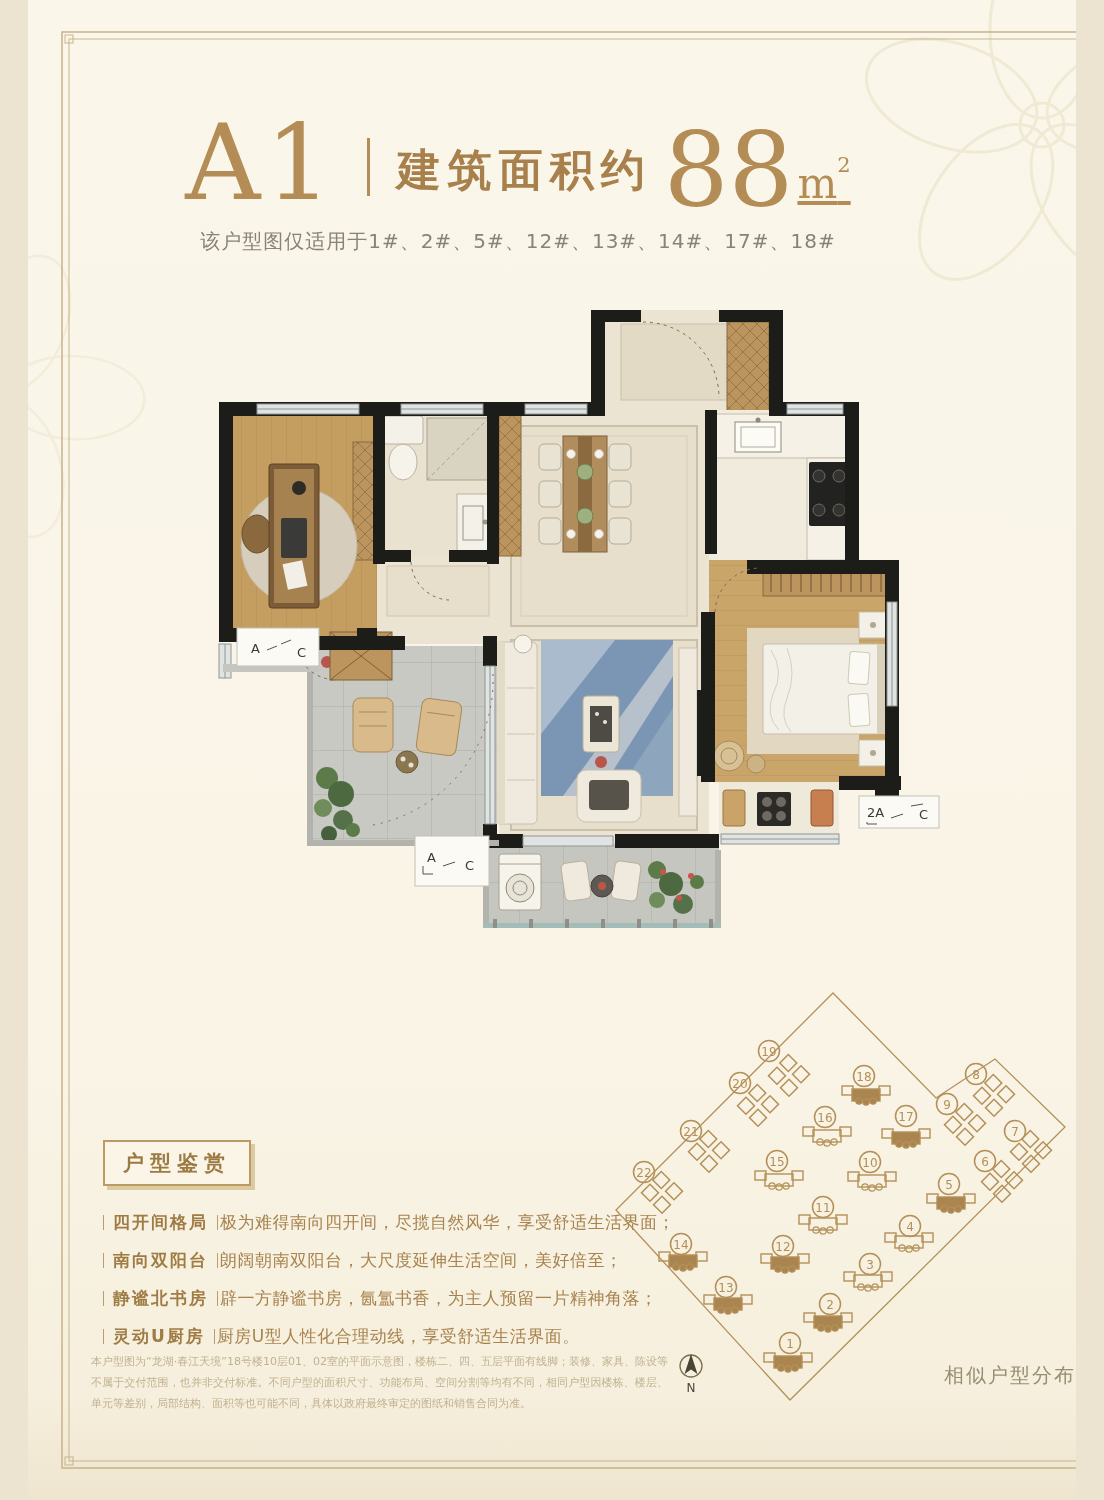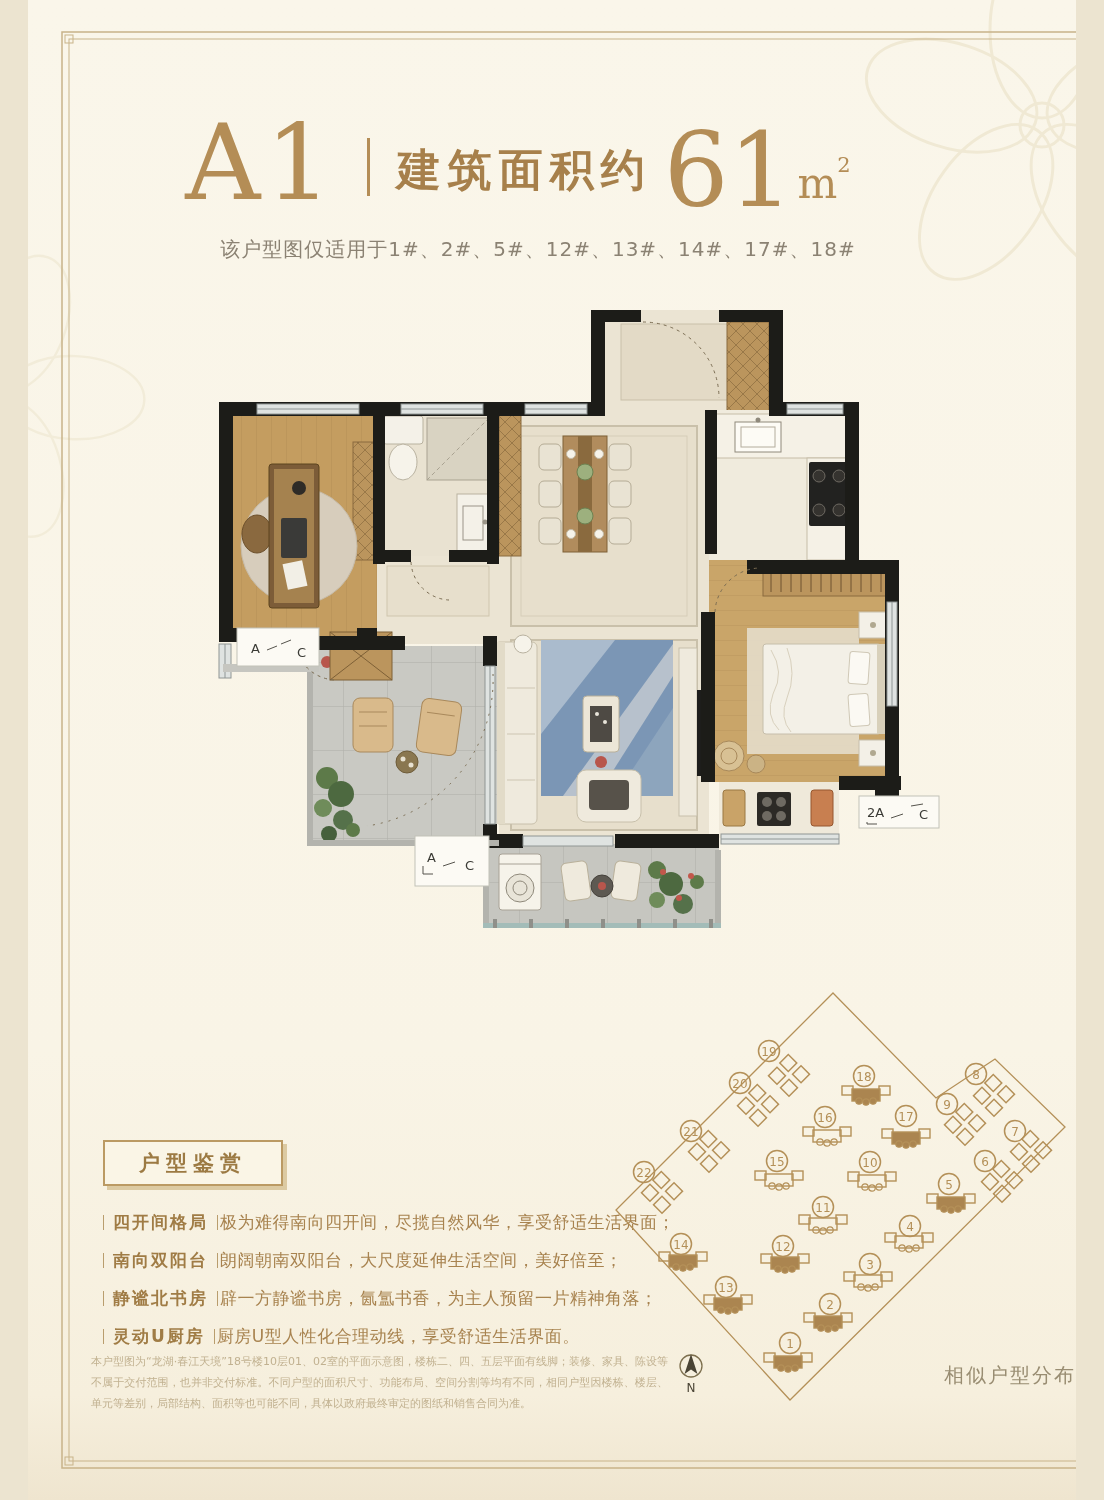--- a/index.html
+++ b/index.html
@@ -10,32 +10,32 @@
   svg text{font-family:"DejaVu Sans","Liberation Sans",sans-serif;}
 
   .bg-layer{position:absolute;left:0;top:0;pointer-events:none;}
 
   
   .header{position:absolute;left:0;top:116px;width:980px;display:flex;align-items:flex-end;justify-content:center;}
   .unit{font-family:"DejaVu Serif","Liberation Serif",serif;font-size:104px;line-height:.92;color:#b48d56;letter-spacing:5px;}
   .hdr-divider{width:3px;height:58px;background:#b48d56;margin:0 27px 16px 30px;}
   .area-prefix{font-size:44px;font-weight:700;color:#a7804b;letter-spacing:7px;margin:12px 0 12px 0;}
   .area-value{font-family:"DejaVu Serif","Liberation Serif",serif;font-size:102px;line-height:.8;color:#b48d56;margin-left:12px;}
-  .area-unit{font-family:"DejaVu Serif","Liberation Serif",serif;font-size:42px;color:#b48d56;margin:0 0 4px 4px;}
+  .area-unit{font-family:"DejaVu Serif","Liberation Serif",serif;font-size:42px;color:#b48d56;margin:0 0 4px 4px;text-decoration:underline;}
   .area-unit i{font-style:normal}
   .area-unit sup{font-size:21px;vertical-align:26px;}
-  .subtitle{position:absolute;left:0;top:236px;width:980px;text-align:center;font-size:20px;color:#8b8273;letter-spacing:1px;padding-left:20px;}
+  .subtitle{position:absolute;left:0;top:228px;width:980px;text-align:center;font-size:20px;color:#8b8273;letter-spacing:1px;}
 
   
   .floorplan{position:absolute;left:183px;top:310px;}
 
   
   .features{position:absolute;left:75px;top:1140px;width:560px;}
   .badge{display:inline-block;border:2px solid #bb9a63;box-shadow:4px 4px 0 #dccaa2;background:#faf5e6;
-         padding:7px 34px;font-size:21px;font-weight:700;color:#9c7a43;letter-spacing:6px;}
+         padding:7px 18px;font-size:21px;font-weight:700;color:#9c7a43;letter-spacing:6px;}
   .feature-list{margin-top:28px;}
   .feature-row{margin:0 0 21px 0;font-size:17px;color:#a8834f;white-space:nowrap;line-height:1;}
   .pipe{display:inline-block;width:1px;height:15px;background:#b99d6d;vertical-align:-2px;}
   .f-label{font-weight:700;margin:12px 9px;letter-spacing:2px;color:#a07c45;}
   .f-text{margin-left:2px;letter-spacing:.5px;}
 
   .disclaimer{position:absolute;left:63px;top:1352px;width:577px;font-size:11px;line-height:1.9;
               color:#c1b190;text-align:justify;}
 
   
@@ -76,21 +76,21 @@
       <rect x="1059" y="35" width="8" height="8" stroke-width="1"></rect>
       <rect x="37" y="1457" width="8" height="8" stroke-width="1"></rect>
       <rect x="1059" y="1457" width="8" height="8" stroke-width="1"></rect>
     </g>
   </svg>
 
   <div class="header">
     <span class="unit">A1</span>
     <span class="hdr-divider"></span>
     <span class="area-prefix">建筑面积约</span>
-    <span class="area-value">61</span>
+    <span class="area-value">88</span>
     <span class="area-unit"><i>m</i><sup>2</sup></span>
   </div>
   <div class="subtitle">该户型图仅适用于1#、2#、5#、12#、13#、14#、17#、18#</div>
 
   <svg class="floorplan" width="740" height="632" viewBox="0 0 740 632">
     <defs>
       <pattern id="planksV" width="15" height="15" patternUnits="userSpaceOnUse">
         <rect width="15" height="15" fill="none"></rect>
           <line x1="0" y1="0" x2="0" y2="15" stroke="#8a6a3c" stroke-opacity=".28" stroke-width="1"></line>
       </pattern>

